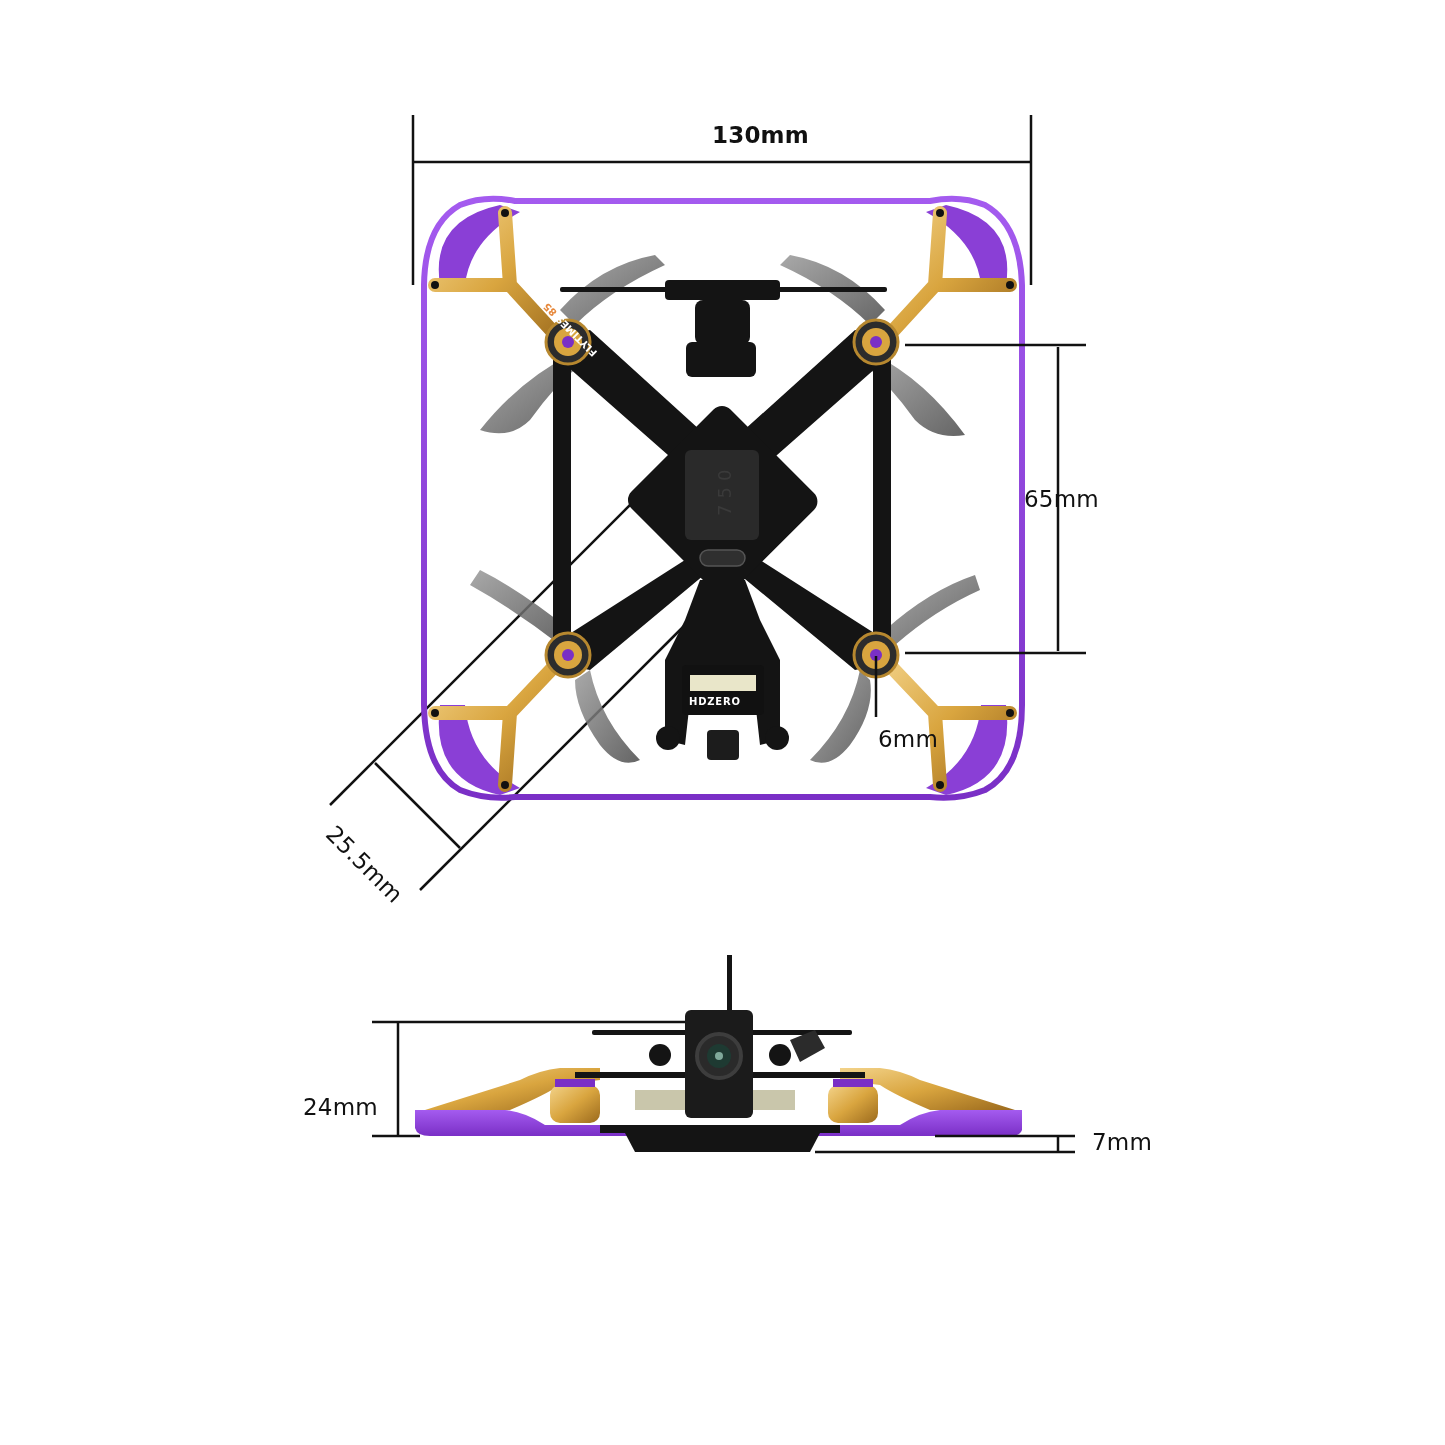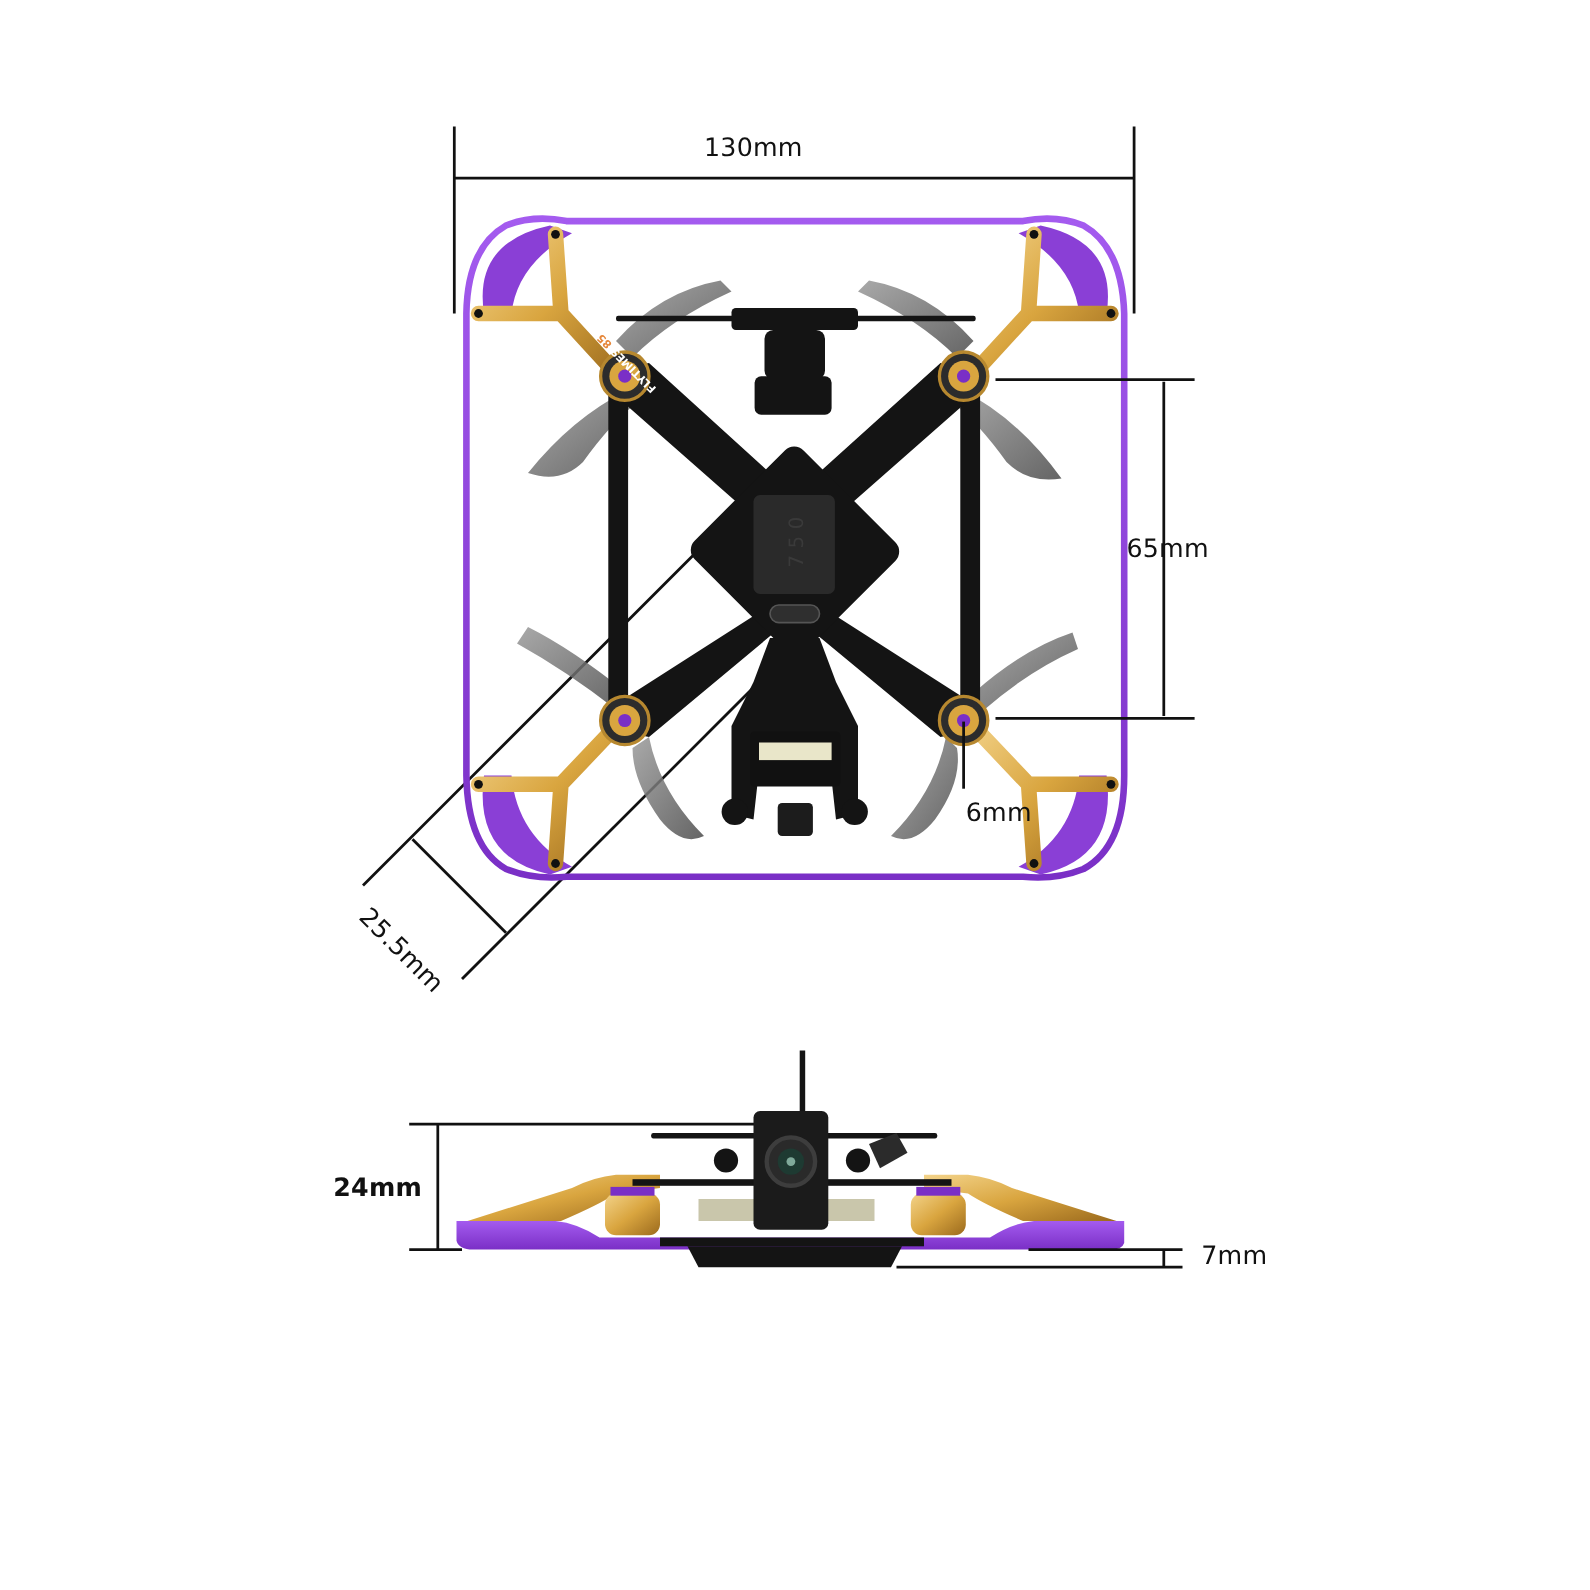--- a/index.html
+++ b/index.html
@@ -1,26 +1,26 @@
 <!DOCTYPE html>
 <html><head>
 <meta charset="utf-8">
 <style>
   html, body { margin: 0; padding: 0; background: #ffffff; }
   body { width: 1445px; height: 1445px; position: relative; overflow: hidden; font-family: "DejaVu Sans", sans-serif; }
   #canvas { position: absolute; left: 0; top: 0; width: 1445px; height: 1445px; }
   .dim-label { position: absolute; font-family: "DejaVu Sans", sans-serif; color: #111111; font-size: 23px; letter-spacing: 0.2px; white-space: nowrap; line-height: 1; }
-  .dim-label.w130 { left: 640px; top: 124px; }
+  .dim-label.w130 { left: 712px; top: 124px; font-weight: bold; }
   .dim-label.h65 { left: 1024px; top: 488px; }
   .dim-label.m6 { left: 878px; top: 728px; }
   .dim-label.d255 { left: 338px; top: 822px; transform: rotate(45deg); transform-origin: 0 0; }
-  .dim-label.h24 { left: 303px; top: 1069px; font-weight: bold; }
+  .dim-label.h24 { left: 303px; top: 1096px; }
   .dim-label.h7 { left: 1092px; top: 1131px; text-align: right; }
   .decal { position: absolute; font-family: "DejaVu Sans", sans-serif; font-weight: bold; white-space: nowrap; line-height: 1; }
-  .decal.hdzero { left: 689px; top: 720px; font-size: 13px; color: #ffffff; letter-spacing: 0.8px; }
+  .decal.hdzero { left: 689px; top: 697px; font-size: 10px; color: #ffffff; letter-spacing: 0.8px; }
   .decal.flytimes { left: 592px; top: 358px; font-size: 10px; color: #ffffff; transform: rotate(-135deg); transform-origin: 0 0; }
   .decal.flytimes .accent { color: #e6873a; }
   .decal.batt { left: 716px; top: 516px; font-size: 18px; color: #3a3a3a; transform: rotate(-90deg); transform-origin: 0 0; letter-spacing: 6px; font-weight: normal; }
 </style>
 </head>
 <body>
 
 <svg id="canvas" viewBox="0 0 1445 1445" xmlns="http://www.w3.org/2000/svg">
   <defs>
     <linearGradient id="gold" x1="0" y1="0" x2="1" y2="1">

